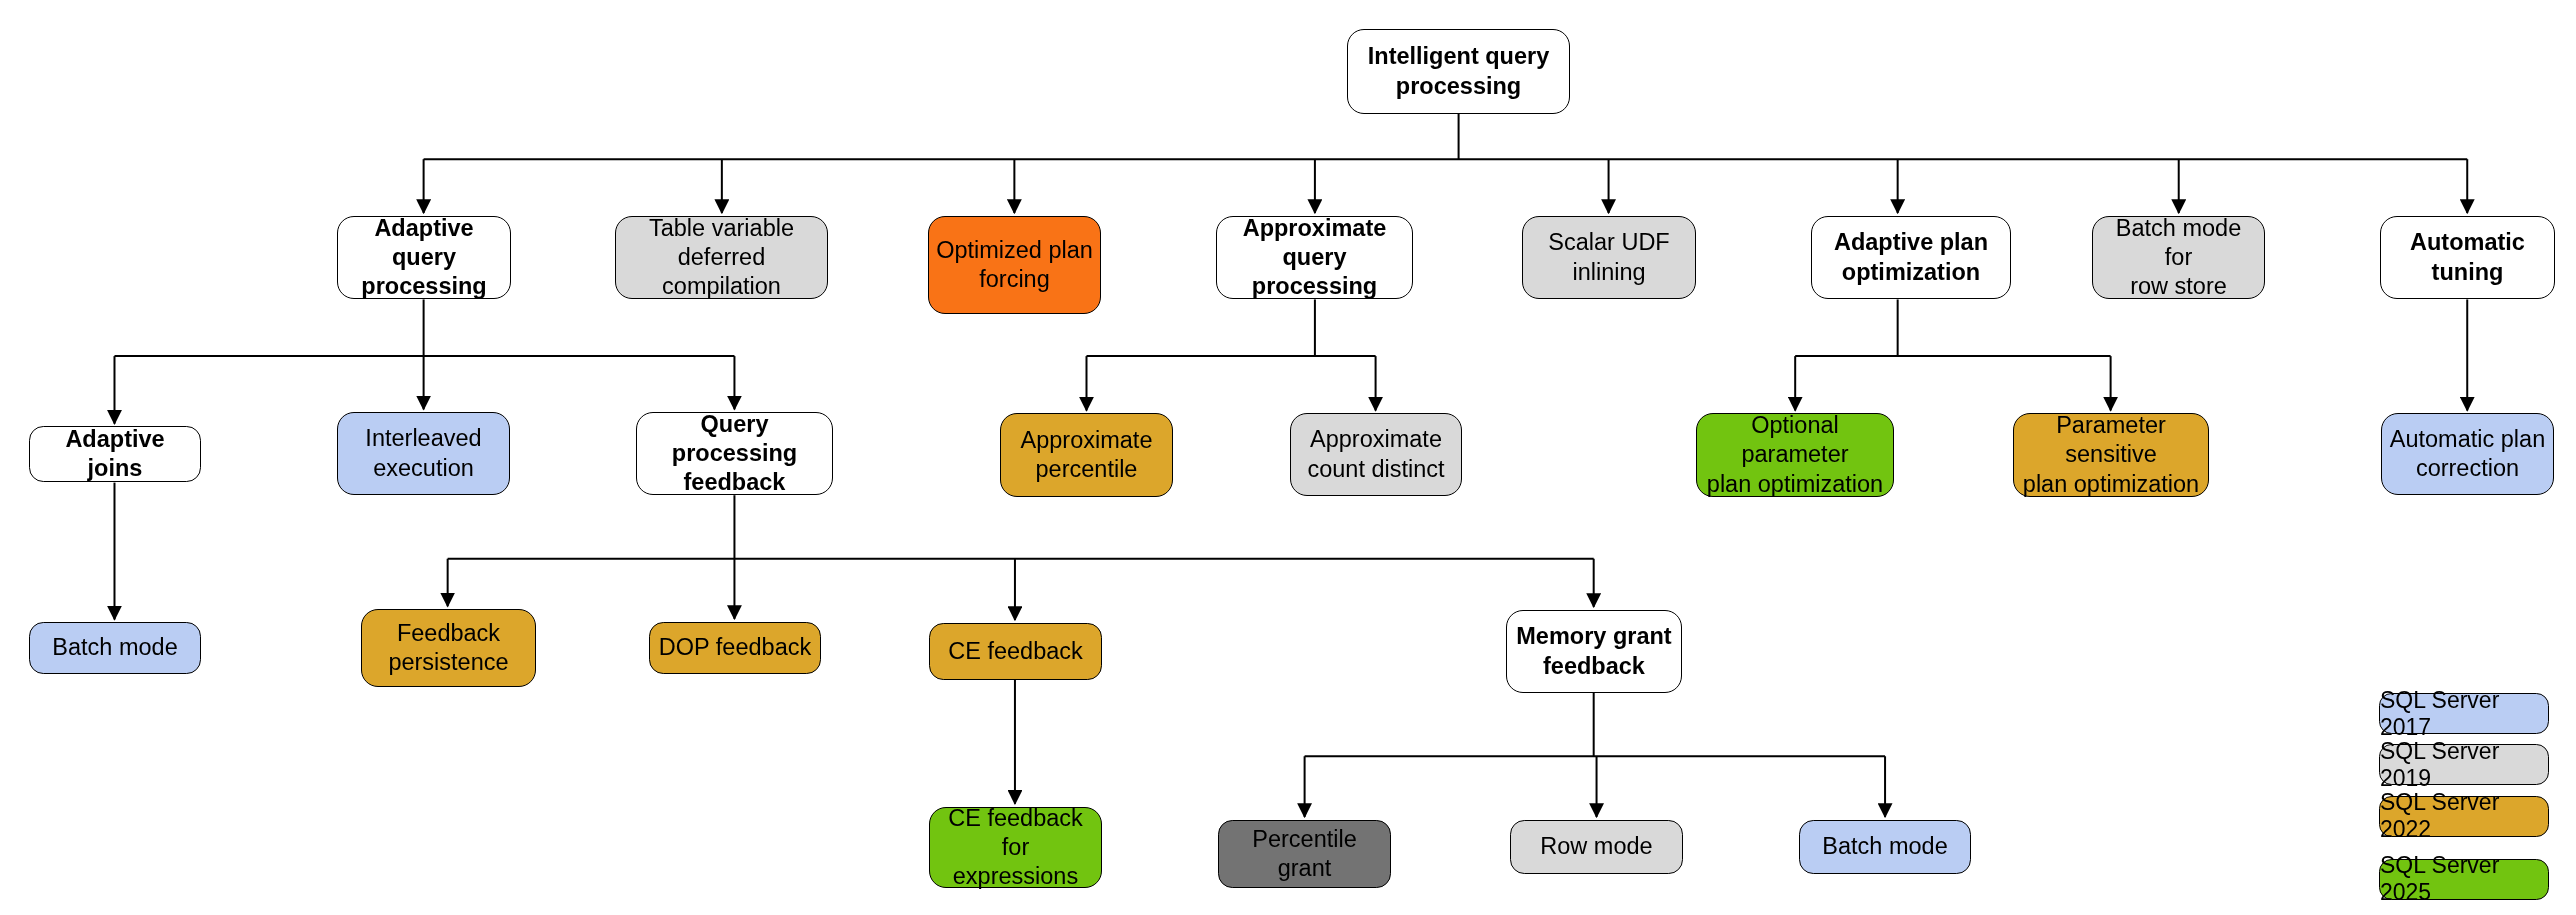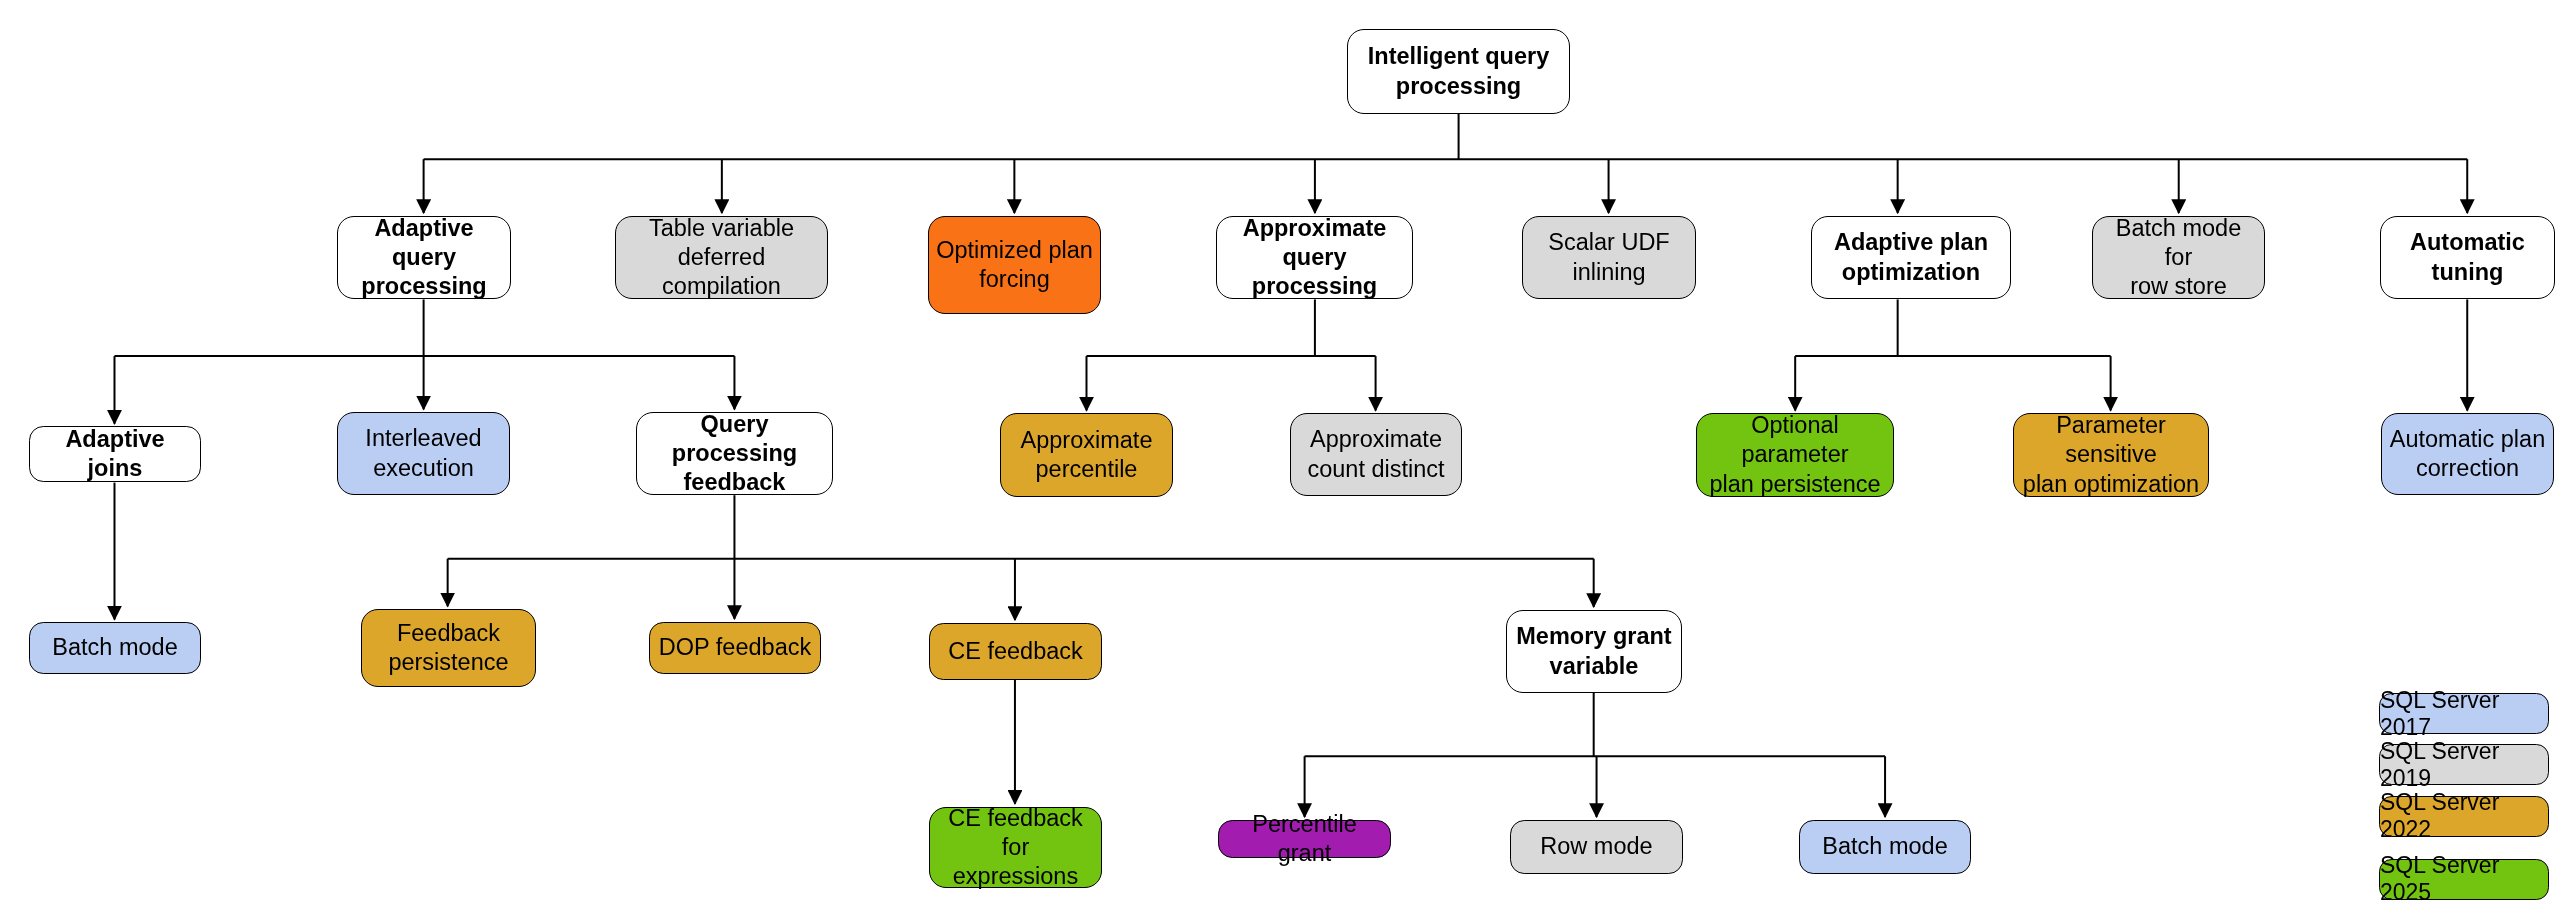--- a/index.html
+++ b/index.html
@@ -159,21 +159,21 @@
   <div class="node" style="left: 1000px; top: 413px; width: 173px; height: 84px; background: rgb(220, 166, 43);">
     <span class="lbl">Approximate
 percentile</span>
   </div>
   <div class="node" style="left: 1290px; top: 413px; width: 172px; height: 83px; background: rgb(217, 217, 217);">
     <span class="lbl">Approximate
 count distinct</span>
   </div>
   <div class="node" style="left: 1696px; top: 413px; width: 198px; height: 84px; background: rgb(114, 196, 16);">
     <span class="lbl">Optional parameter
-plan persistence</span>
+plan optimization</span>
   </div>
   <div class="node" style="left: 2013px; top: 413px; width: 196px; height: 84px; background: rgb(220, 166, 43);">
     <span class="lbl">Parameter sensitive
 plan optimization</span>
   </div>
   <div class="node" style="left: 2381px; top: 413px; width: 173px; height: 82px; background: rgb(186, 205, 243);">
     <span class="lbl">Automatic plan
 correction</span>
   </div>
 
@@ -185,28 +185,28 @@
 persistence</span>
   </div>
   <div class="node" style="left: 649px; top: 622px; width: 172px; height: 52px; border-radius: 14.3px; background: rgb(220, 166, 43);">
     <span class="lbl">DOP feedback</span>
   </div>
   <div class="node" style="left: 929px; top: 623px; width: 173px; height: 57px; border-radius: 14.3px; background: rgb(220, 166, 43);">
     <span class="lbl">CE feedback</span>
   </div>
   <div class="node plain" style="left: 1506px; top: 610px; width: 176px; height: 83px; background: rgb(255, 255, 255);">
     <span class="lbl">Memory grant
-variable</span>
+feedback</span>
   </div>
 
   <div class="node" style="left: 929px; top: 807px; width: 173px; height: 81px; background: rgb(114, 196, 16);">
     <span class="lbl">CE feedback for
 expressions</span>
   </div>
-  <div class="node" style="left: 1218px; top: 820px; width: 173px; height: 38px; border-radius: 14.3px; background: #a21caf; justify-content: center;">
+  <div class="node" style="left: 1218px; top: 820px; width: 173px; height: 68px; border-radius: 14.3px; background: #737373; justify-content: center;">
     <span class="lbl">Percentile grant</span>
   </div>
   <div class="node" style="left: 1510px; top: 820px; width: 173px; height: 54px; border-radius: 14.3px; background: rgb(217, 217, 217);">
     <span class="lbl">Row mode</span>
   </div>
   <div class="node" style="left: 1799px; top: 820px; width: 172px; height: 54px; border-radius: 14.3px; background: rgb(186, 205, 243);">
     <span class="lbl">Batch mode</span>
   </div>
 
   <div id="legend">

